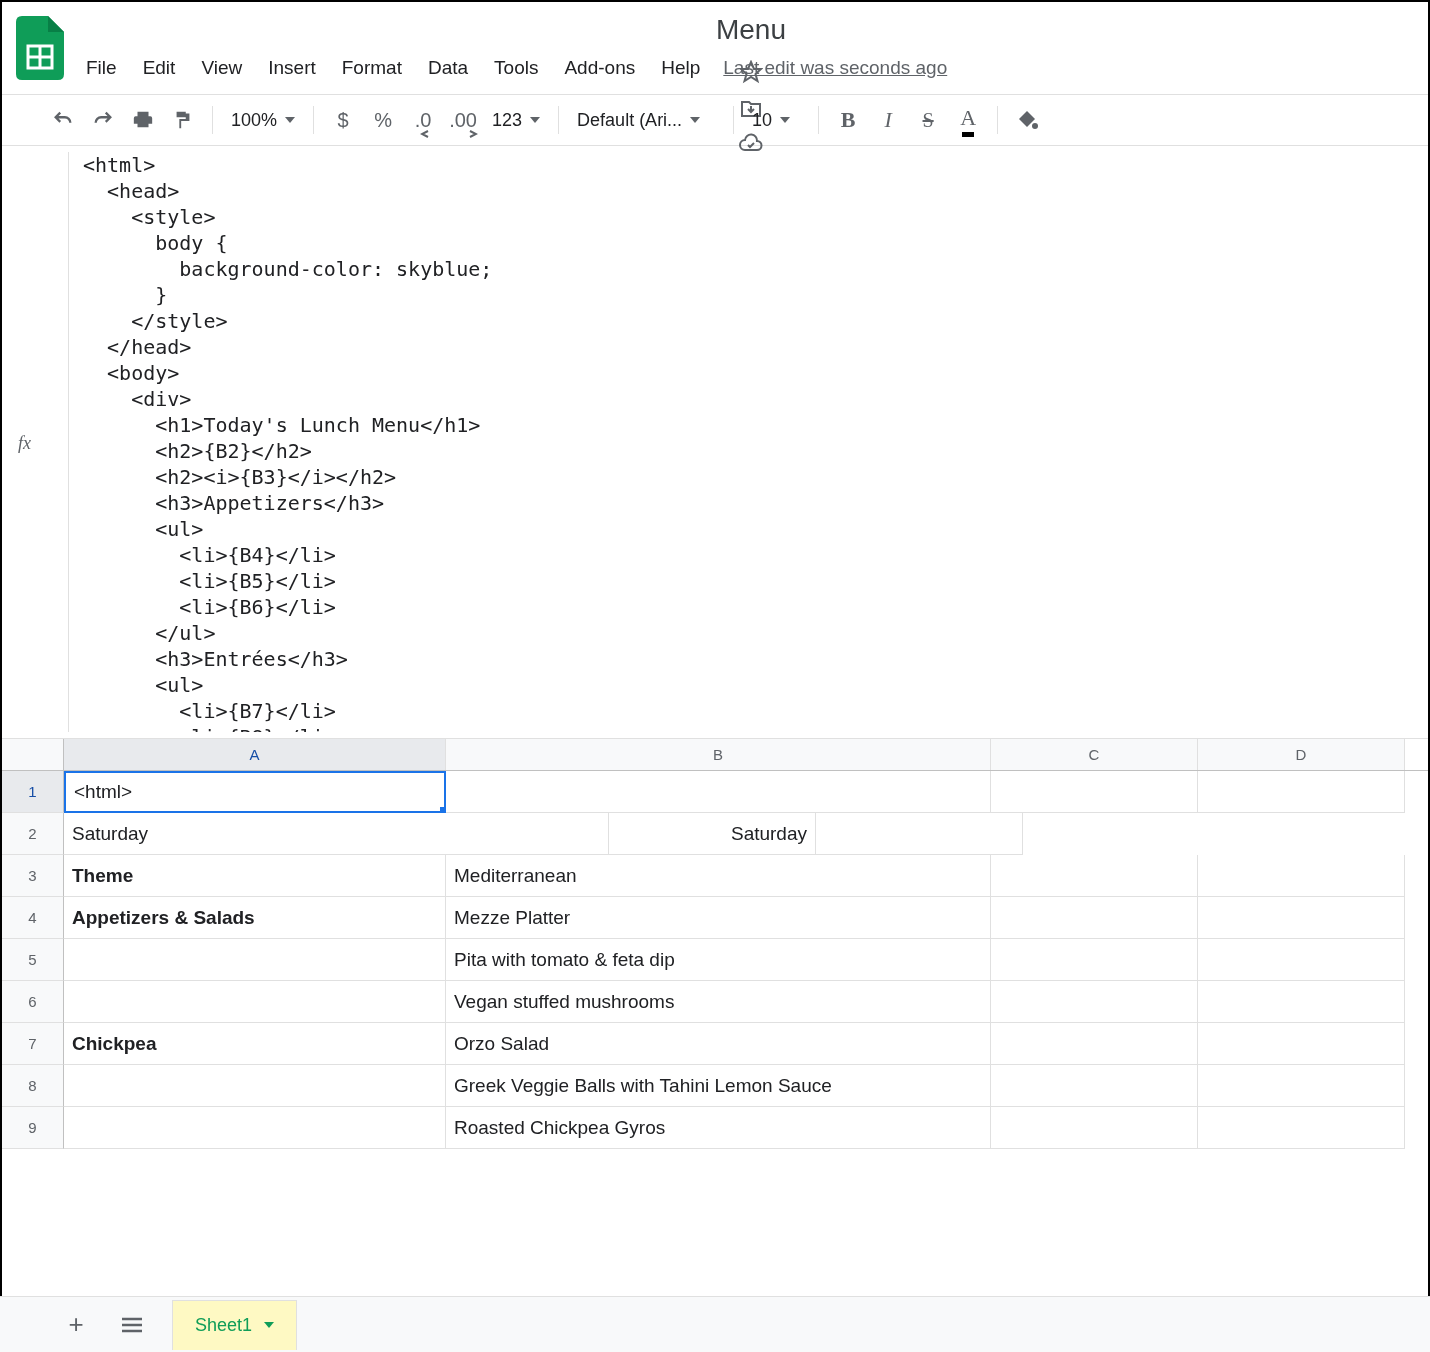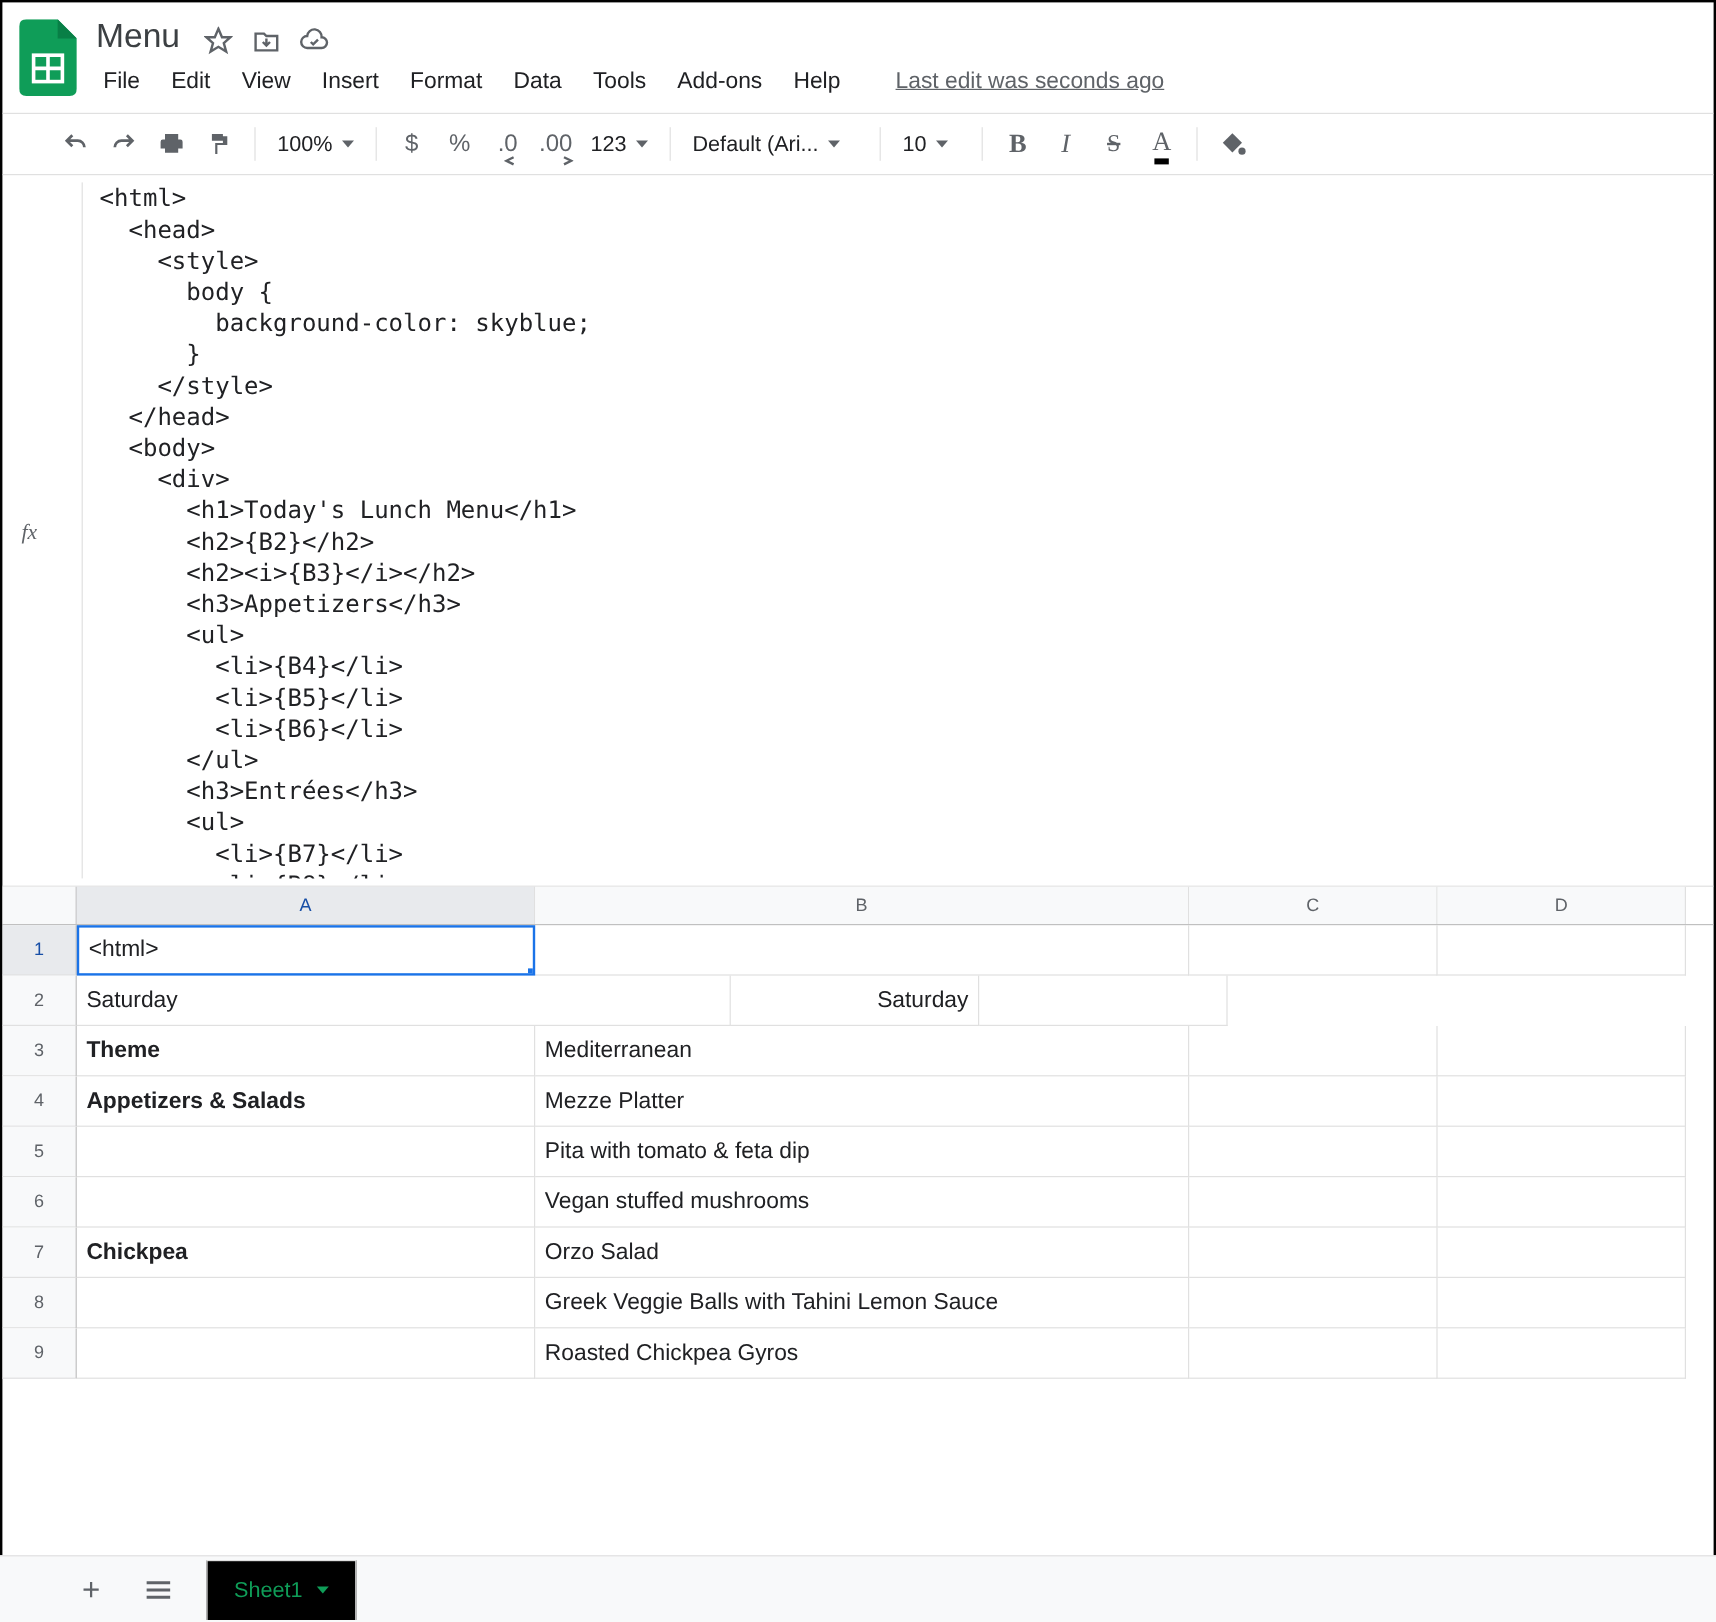--- a/index.html
+++ b/index.html
@@ -19,22 +19,23 @@
       align-items: flex-start;
       padding: 10px 0 0 10px;
       gap: 6px;
     }
     .logo {
       width: 56px; height: 72px;
       display: flex; align-items: center; justify-content: center;
     }
     .logo svg { width: 48px; height: 64px; }
     .title-row {
-      display: flex; align-items: flex-end; gap: 12px;
+      display: flex; align-items: center; gap: 12px;
       height: 36px;
+      flex-direction: column;
     }
     .doc-title {
       font-size: 28px;
       color: #3c4043;
       padding: 2px 6px;
     }
     .title-icon {
       width: 28px; height: 28px;
       display: flex; align-items: center; justify-content: center;
       color: #5f6368;
@@ -47,21 +48,21 @@
     .menu-item {
       font-size: 19px;
       padding: 4px 12px;
       color: #202124;
       cursor: pointer;
     }
     .last-edit {
       font-size: 19px;
       color: #5f6368;
       text-decoration: underline;
-      margin-left: 32px;
+      margin-left: 9px;
       cursor: pointer;
     }
     .header-right { flex: 1; }
     
     .toolbar {
       margin-top: 8px;
       height: 52px;
       border-top: 1px solid #e0e0e0;
       border-bottom: 1px solid #e0e0e0;
       display: flex;
@@ -217,21 +218,21 @@
       gap: 24px;
     }
     .sheet-btn {
       width: 32px; height: 32px;
       display: flex; align-items: center; justify-content: center;
       color: #5f6368;
       font-size: 26px;
       cursor: pointer;
     }
     .sheet-tab {
-      background: #000000;
+      background: #fef9c3;
       padding: 14px 22px;
       border-top: 1px solid #e0e0e0;
       border-left: 1px solid #e0e0e0;
       border-right: 1px solid #e0e0e0;
       color: #0f9d58;
       font-weight: 500;
       font-size: 18px;
       display: flex; align-items: center; gap: 8px;
       cursor: pointer;
     }

